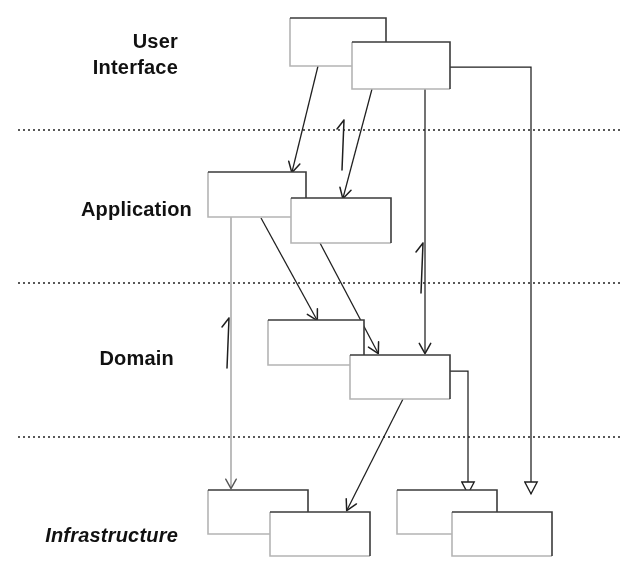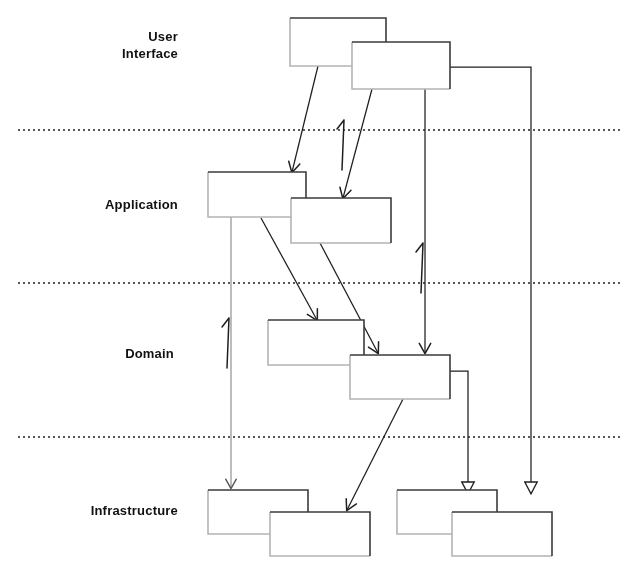--- a/index.html
+++ b/index.html
@@ -6,21 +6,21 @@
   html,body{margin:0;padding:0;background:#ffffff;}
   body{width:630px;height:574px;overflow:hidden;
        font-family:"Liberation Sans","DejaVu Sans",sans-serif;}
   #diagram-root{position:relative;width:630px;height:574px;background:#fff;}
   #diagram-svg{position:absolute;left:0;top:0;width:630px;height:574px;}
 
   .layer-label{
     position:absolute;
     font-family:"Liberation Sans","DejaVu Sans",sans-serif;
     font-weight:bold;
-    font-size:13px;
+    font-size:20px;
     color:#111111;
     text-align:right;
     line-height:1.28;
     letter-spacing:0.2px;
     white-space:pre-line;
     width:170px;
   }
 </style>
 </head>
 <body>
@@ -117,18 +117,18 @@
           <rect x="452" y="512" width="100" height="44" fill="#ffffff" stroke="none"></rect>
           <path d="M452,512 L452,556 L552,556" fill="none" stroke="#b4b4b4" stroke-width="1.6"></path>
           <path d="M452,512 L552,512 L552,556" fill="none" stroke="#3b3b3b" stroke-width="1.6"></path>
         </g>
       </g>
   </svg>
 
   <div id="labels-group">
       <div class="layer-label" style="left: 8px; top: 29px;">User
 Interface</div>
-      <div class="layer-label" style="left: 8px; top: 197px;">Application</div>
+      <div class="layer-label" style="left: 22px; top: 197px;">Application</div>
       <div class="layer-label" style="left: 4px; top: 346px;">Domain</div>
-      <div class="layer-label" style="left: 8px; top: 503px;">Infrastructure</div>
+      <div class="layer-label" style="left: 8px; top: 523px; font-style: italic;">Infrastructure</div>
     </div>
 
 </div>
 
 </body></html>

